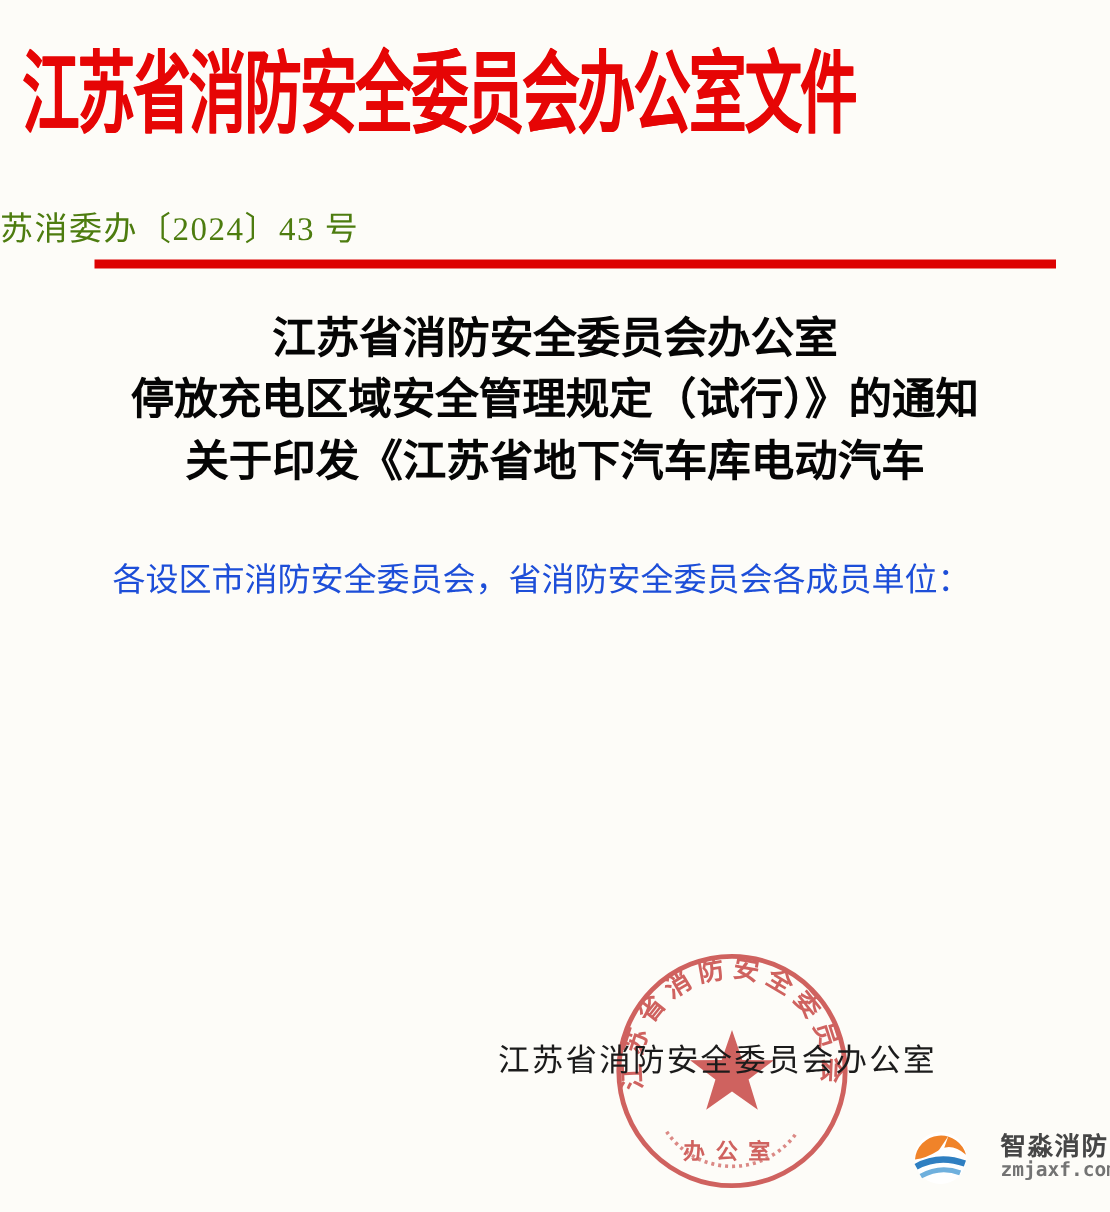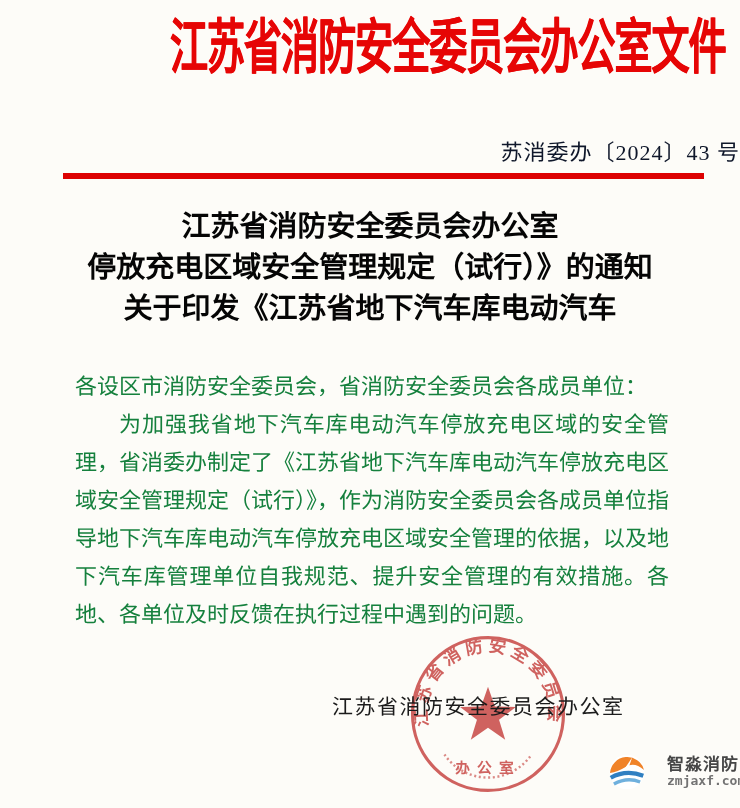--- a/index.html
+++ b/index.html
@@ -9,39 +9,39 @@
     width: 740px; height: 808px;
     position: relative;
     overflow: hidden;
   }
   .page {
     position: absolute; inset: 0;
     background: #fdfcf8;
   }
   
   .header-title {
-    position: absolute; top: 4px; left: 0; width: 740px; height: 76px;
-    display: flex; align-items: center; justify-content: flex-end; font-family: Liberation Mono, monospace;
+    position: absolute; top: 20px; left: 0; width: 740px; height: 76px;
+    display: flex; align-items: center; justify-content: flex-start; font-family: Liberation Mono, monospace;
   }
   .header-title span {
     display: inline-block;
     font-size: 40px;
     font-weight: bold;
     color: #e60505;
     letter-spacing: -1px;
     white-space: nowrap;
     transform: scale(0.95, 1.5);
     transform-origin: center center;
     text-shadow: 0.6px 0 0 #e60505;
   }
   .doc-number {
     position: absolute; top: 134px; left: 0; width: 740px;
-    text-align: right;
+    text-align: left;
     font-size: 22px;
-    color: #0f172a;
+    color: #4d7c0f;
     letter-spacing: 1px;
   }
   .red-rule {
     position: absolute; top: 173px; left: 63px;
     width: 641px; height: 6px;
     background: #dd0202;
   }
   
   .title-block {
     position: absolute; top: 206px; left: 0; width: 740px;
@@ -49,21 +49,21 @@
     font-size: 29px;
     font-weight: bold;
     color: #050505;
     line-height: 41px;
   }
   
   .body-text {
     position: absolute; top: 368px; left: 75px; width: 594px;
     font-size: 22px;
     line-height: 38px;
-    color: #15803d;
+    color: #1d4ed8;
     text-align: justify;
     font-weight: 400;
   }
   .body-text p.indent { text-indent: 2em; }
   
   .sig-org {
     position: absolute; top: 690px; left: 332px;
     font-size: 21px; color: #1b1b1b; letter-spacing: 1.5px;
     white-space: nowrap; z-index: 3;
   }
@@ -116,21 +116,20 @@
   <div class="red-rule"></div>
 
   <div class="title-block">
     <div>江苏省消防安全委员会办公室</div>
     <div>停放充电区域安全管理规定（试行）》的通知</div>
     <div>关于印发《江苏省地下汽车库电动汽车</div>
   </div>
 
   <div class="body-text">
     <p>各设区市消防安全委员会，省消防安全委员会各成员单位：</p>
-    <p class="indent">为加强我省地下汽车库电动汽车停放充电区域的安全管理，省消委办制定了《江苏省地下汽车库电动汽车停放充电区域安全管理规定（试行）》，作为消防安全委员会各成员单位指导地下汽车库电动汽车停放充电区域安全管理的依据，以及地下汽车库管理单位自我规范、提升安全管理的有效措施。各地、各单位及时反馈在执行过程中遇到的问题。</p>
   </div>
 
   <div class="sig-org">江苏省消防安全委员会办公室</div>
 
   <div class="seal">
     <svg viewBox="0 0 158 158" xmlns="http://www.w3.org/2000/svg">
       <ellipse cx="79" cy="79" rx="74.5" ry="75.5" fill="none" stroke="#c6413e" stroke-width="3.2"></ellipse>
       <path id="sealArc" d="M 21 93 A 60 60 0 1 1 137 93" fill="none"></path>
       <text font-size="17" fill="#c6413e" letter-spacing="4.5">
         <textPath href="#sealArc" startOffset="50%" text-anchor="middle">江苏省消防安全委员会</textPath>

